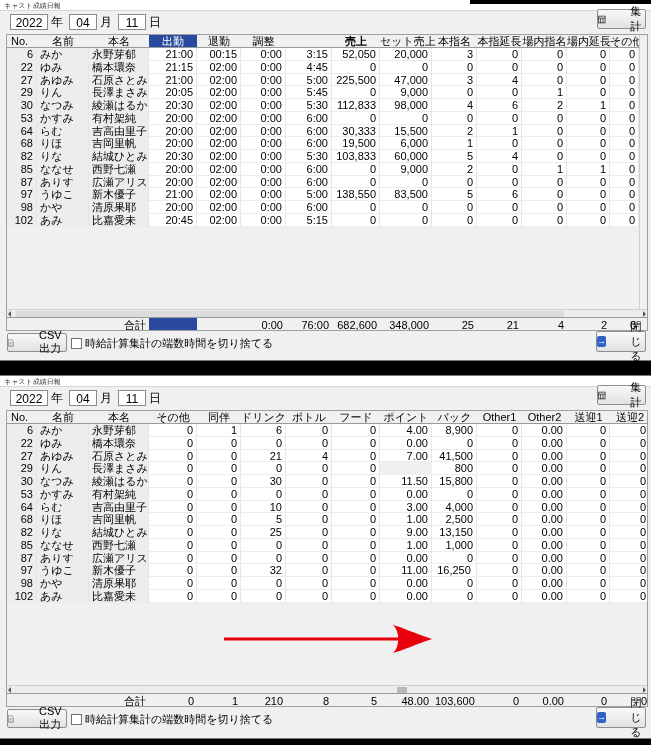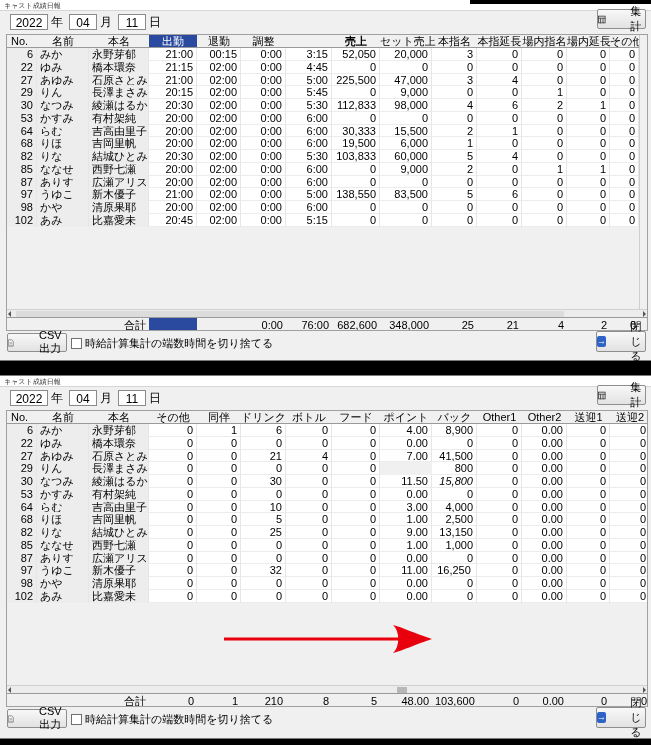--- a/index.html
+++ b/index.html
@@ -159,21 +159,21 @@
           <div class="td r" style="width: 45px;">3</div>
           <div class="td r" style="width: 45px;">4</div>
           <div class="td r" style="width: 45px;">0</div>
           <div class="td r" style="width: 43px;">0</div>
           <div class="td r" style="width: 29px;">0</div>
         </div>
         <div class="trow">
           <div class="td namecol r" style="width: 30px;">29</div>
           <div class="td namecol l" style="width: 52px;">りん</div>
           <div class="td namecol l" style="width: 60px;">長澤まさみ</div>
-          <div class="td r" style="width: 48px;">20:15</div>
+          <div class="td r" style="width: 48px;">20:05</div>
           <div class="td r" style="width: 44px;">02:00</div>
           <div class="td r" style="width: 45px;">0:00</div>
           <div class="td r" style="width: 46px;">5:45</div>
           <div class="td r" style="width: 48px;">0</div>
           <div class="td r" style="width: 52px;">9,000</div>
           <div class="td r" style="width: 45px;">0</div>
           <div class="td r" style="width: 45px;">0</div>
           <div class="td r" style="width: 45px;">1</div>
           <div class="td r" style="width: 43px;">0</div>
           <div class="td r" style="width: 29px;">0</div>
@@ -490,21 +490,21 @@
         <div class="trow">
           <div class="td namecol r" style="width: 30px;">30</div>
           <div class="td namecol l" style="width: 52px;">なつみ</div>
           <div class="td namecol l" style="width: 60px;">綾瀬はるか</div>
           <div class="td r" style="width: 48px;">0</div>
           <div class="td r" style="width: 44px;">0</div>
           <div class="td r" style="width: 45px;">30</div>
           <div class="td r" style="width: 46px;">0</div>
           <div class="td r" style="width: 48px;">0</div>
           <div class="td r" style="width: 52px;">11.50</div>
-          <div class="td r" style="width: 45px; font-style: italic;">15,800</div>
+          <div class="td r" style="width: 45px;">15,800</div>
           <div class="td r" style="width: 45px;">0</div>
           <div class="td r" style="width: 45px;">0.00</div>
           <div class="td r" style="width: 43px;">0</div>
           <div class="td r" style="width: 40px;">0</div>
         </div>
         <div class="trow">
           <div class="td namecol r" style="width: 30px;">53</div>
           <div class="td namecol l" style="width: 52px;">かすみ</div>
           <div class="td namecol l" style="width: 60px;">有村架純</div>
           <div class="td r" style="width: 48px;">0</div>

